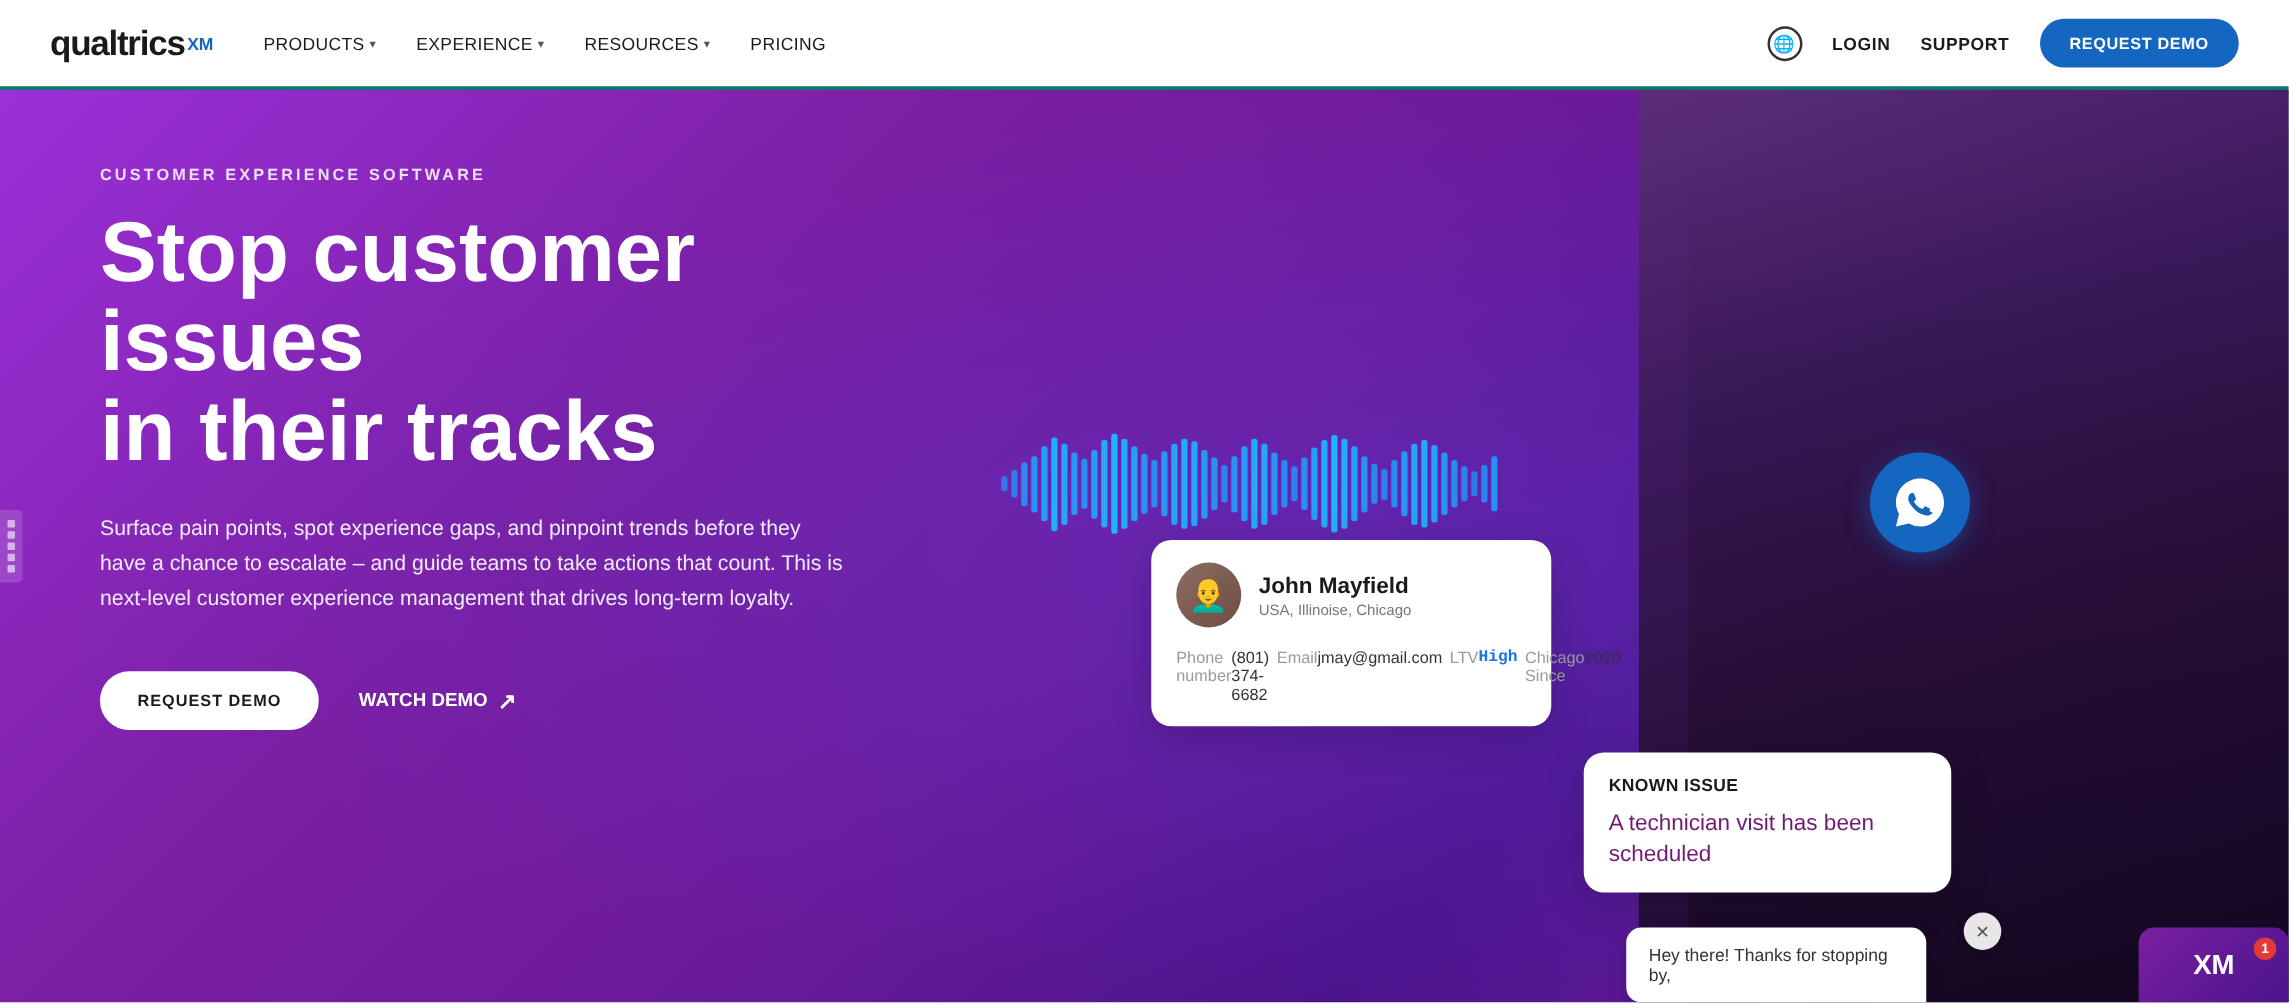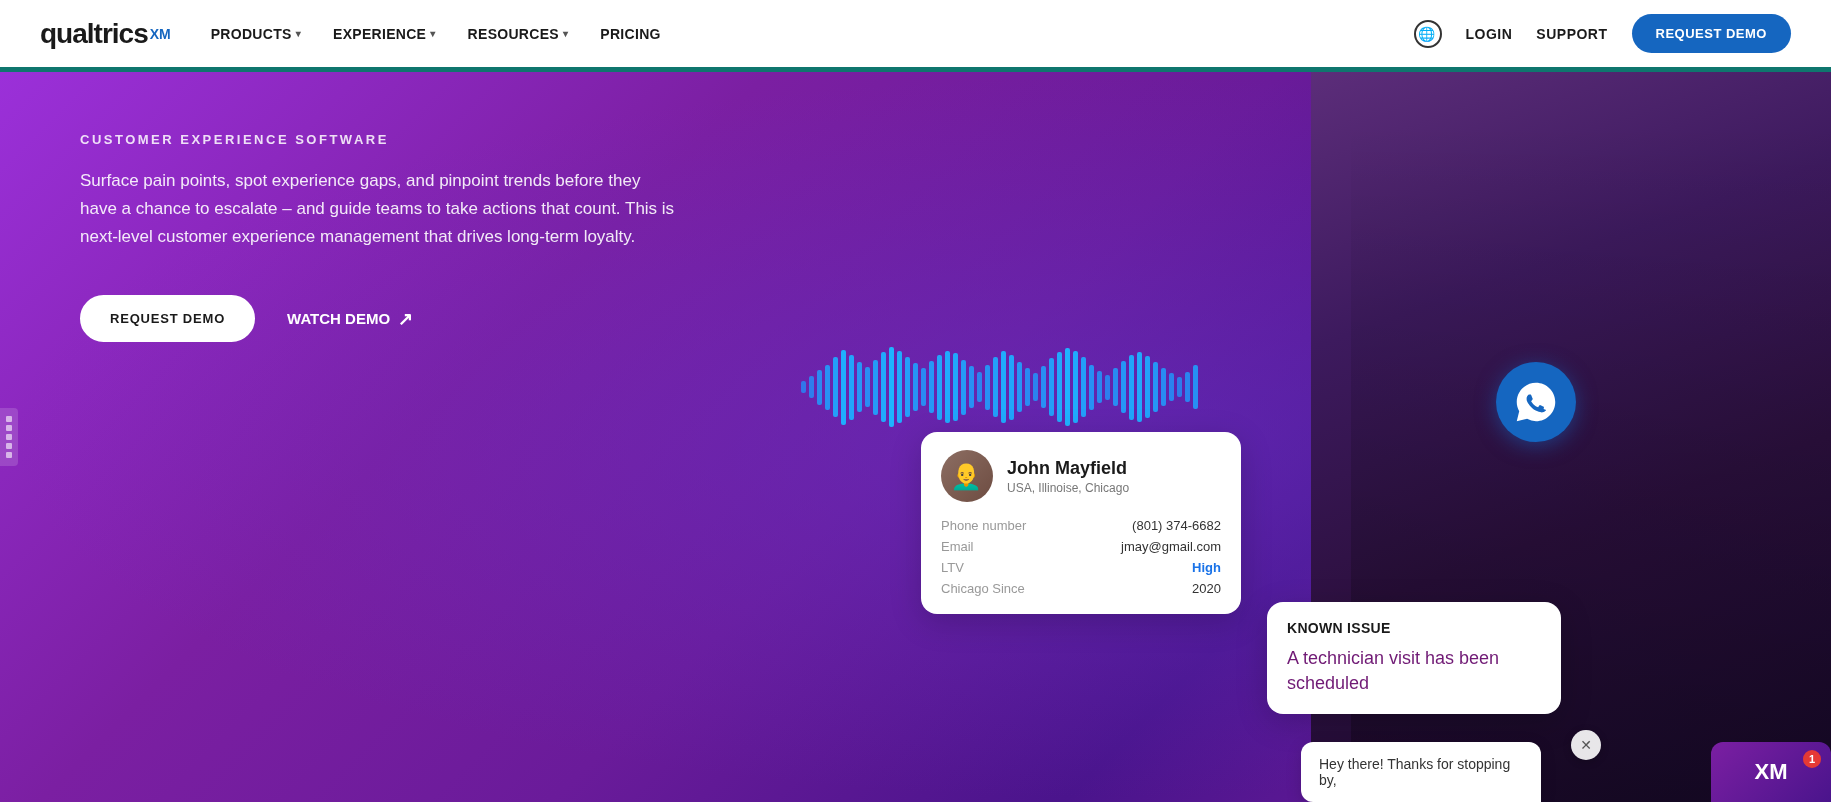--- a/index.html
+++ b/index.html
@@ -6,21 +6,21 @@
     body { font-family: 'Arial', sans-serif; width: 1831px; overflow-x: hidden; }
 
     
     .navbar {
       display: flex;
       align-items: center;
       justify-content: space-between;
       padding: 0 40px;
       height: 72px;
       background: #fff;
-      border-bottom: 5px solid #0f766e;
+      border-bottom: 3px solid #0f766e;
       position: relative;
       z-index: 10;
     }
     .navbar-left {
       display: flex;
       align-items: center;
       gap: 40px;
     }
     .logo {
       display: flex;
@@ -39,21 +39,21 @@
       color: #1566c0;
       vertical-align: super;
     }
     .nav-links {
       display: flex;
       align-items: center;
       gap: 32px;
     }
     .nav-link {
       font-size: 14px;
-      font-weight: 700;
+      font-weight: 400;
       color: #1a1a1a;
       text-decoration: none;
       display: flex;
       align-items: center;
       gap: 4px;
       cursor: pointer;
       letter-spacing: 0.3px;
     }
     .nav-link .chevron {
       font-size: 10px;
@@ -274,38 +274,38 @@
       font-weight: 700;
       color: #1a1a1a;
     }
     .customer-location {
       font-size: 12px;
       color: #777;
       margin-top: 2px;
     }
     .customer-fields {
       display: flex;
-      flex-direction: column;
       gap: 6px;
     }
     .customer-field-row {
       display: flex;
       justify-content: space-between;
       font-size: 13px;
     }
     .field-label {
       color: #999;
     }
     .field-value {
       color: #333;
       font-weight: 500;
     }
     .field-value.high {
       color: #1a73e8;
       font-weight: 600;
+      font-family: Liberation Mono, monospace;
     }
 
     
     .known-issue-card {
       position: absolute;
       top: 530px;
       right: 270px;
       width: 294px;
       background: #fff;
       border-radius: 16px;
@@ -460,20 +460,24 @@
   <div class="scroll-indicator">
     <div class="scroll-dot"></div>
     <div class="scroll-dot"></div>
     <div class="scroll-dot"></div>
     <div class="scroll-dot"></div>
     <div class="scroll-dot"></div>
   </div>
 
   <div class="hero-content">
     <div class="hero-eyebrow">CUSTOMER EXPERIENCE SOFTWARE</div>
+    <h1 class="hero-title">
+      <span>Stop customer issues</span><br>
+      <span>in their tracks</span>
+    </h1>
     <p class="hero-subtitle">Surface pain points, spot experience gaps, and pinpoint trends before they have a chance to escalate – and guide teams to take actions that count. This is next-level customer experience management that drives long-term loyalty.</p>
     <div class="hero-buttons">
       <button class="hero-cta-primary">REQUEST DEMO</button>
       <a class="hero-cta-secondary">
         <span>WATCH DEMO</span>
         <span class="arrow">↗</span>
       </a>
     </div>
   </div>
 

